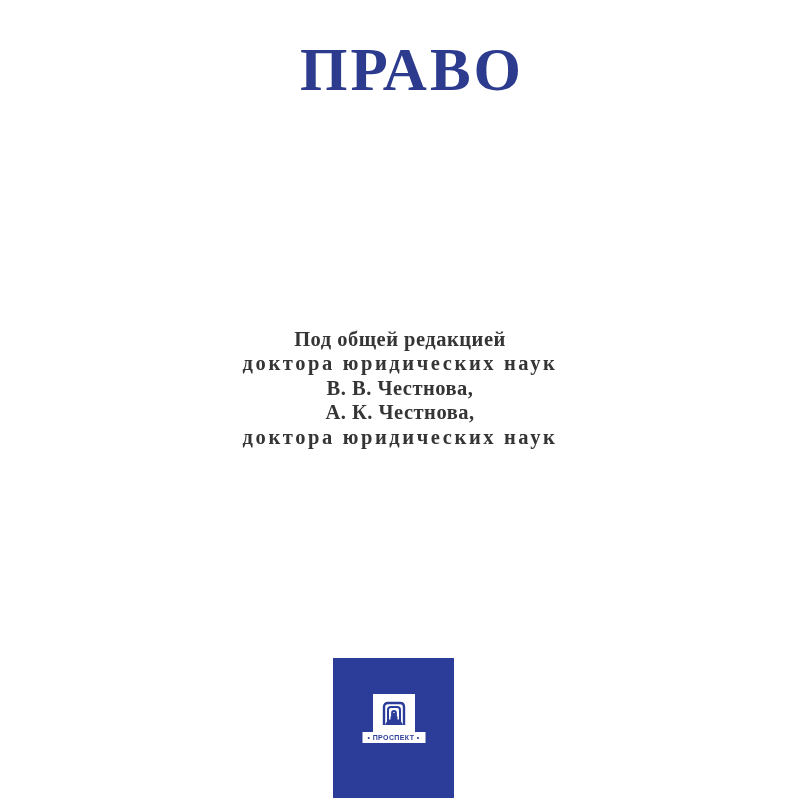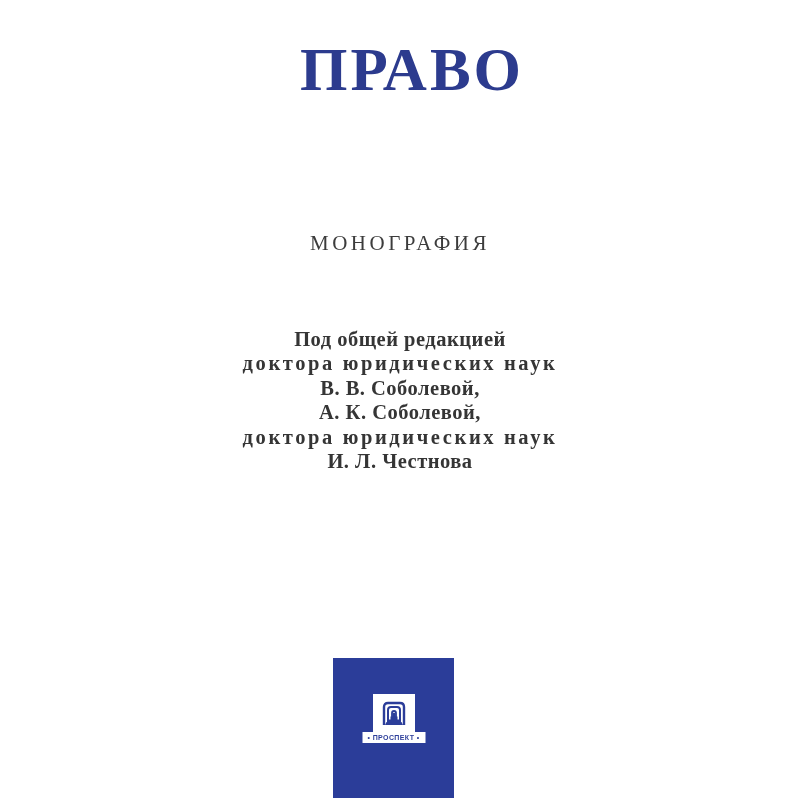--- a/index.html
+++ b/index.html
@@ -114,29 +114,27 @@
 </style>
 </head>
 <body>
 
 <div class="cover">
 
   <h1 class="title">
     <span class="line">ПРАВО</span>
   </h1>
 
-  <div class="subtitle">МОНОГРАФИЯ</div>
 
   <div class="editors">
     <div class="bold">Под общей редакцией</div>
     <div class="degree">доктора юридических наук</div>
-    <div class="bold">В. В. Соболевой,</div>
-    <div class="bold">А. К. Соболевой,</div>
+    <div class="bold">В. В. Честнова,</div>
+    <div class="bold">А. К. Честнова,</div>
     <div class="degree">доктора юридических наук</div>
-    <div class="bold">И. Л. Честнова</div>
   </div>
 
   <div class="logo">
     <div class="emblem">
       <svg viewBox="0 0 42 38" xmlns="http://www.w3.org/2000/svg">
         <path d="M11 31 V13 Q11 9 15 9 H27 Q31 9 31 13 V31" fill="none" stroke="#2b3d99" stroke-width="2.4"></path>
         <path d="M15 31 V16 Q15 13 18 13 H24 Q27 13 27 16 V31" fill="none" stroke="#2b3d99" stroke-width="2"></path>
         <path d="M19 31 V19 Q19 17 21 17 Q23 17 23 19 V31" fill="none" stroke="#2b3d99" stroke-width="1.8"></path>
         <path d="M12 31 L13.5 28 L15.5 28 L15.5 25.5 L17.5 25.5 L17.5 22.5 L19.5 22.5 L19.5 19.5 L21 18.5 L22.5 19.5 L22.5 22.5 L24.5 22.5 L24.5 25.5 L26.5 25.5 L26.5 28 L28.5 28 L30 31 Z" fill="#2b3d99"></path>
       </svg>

